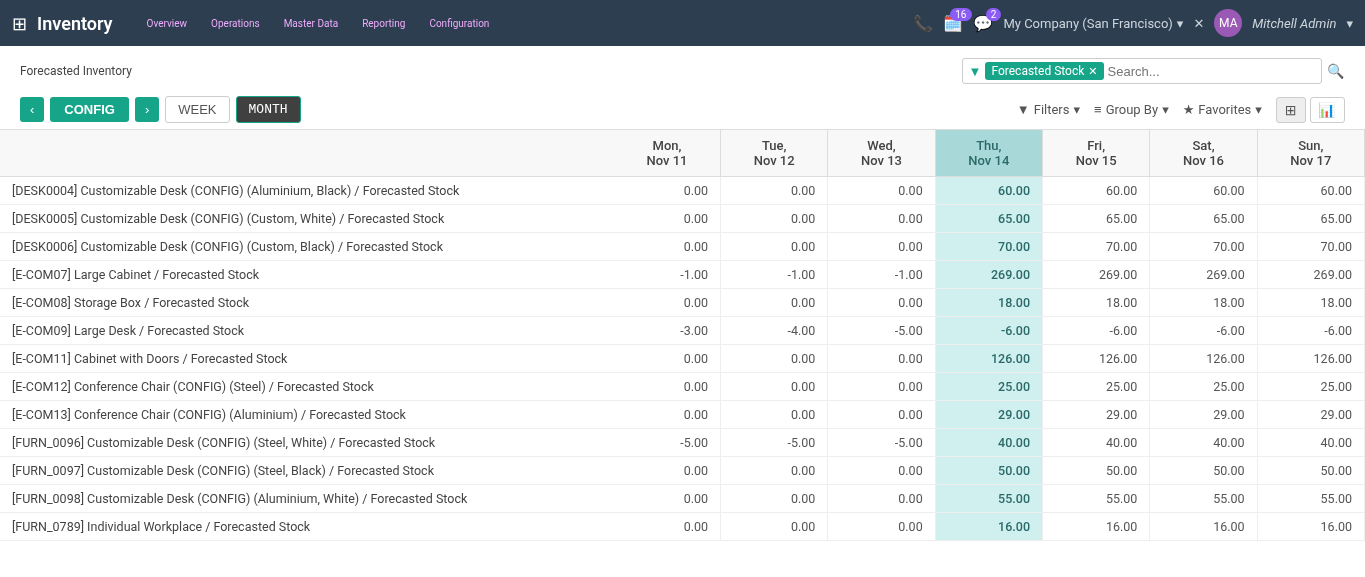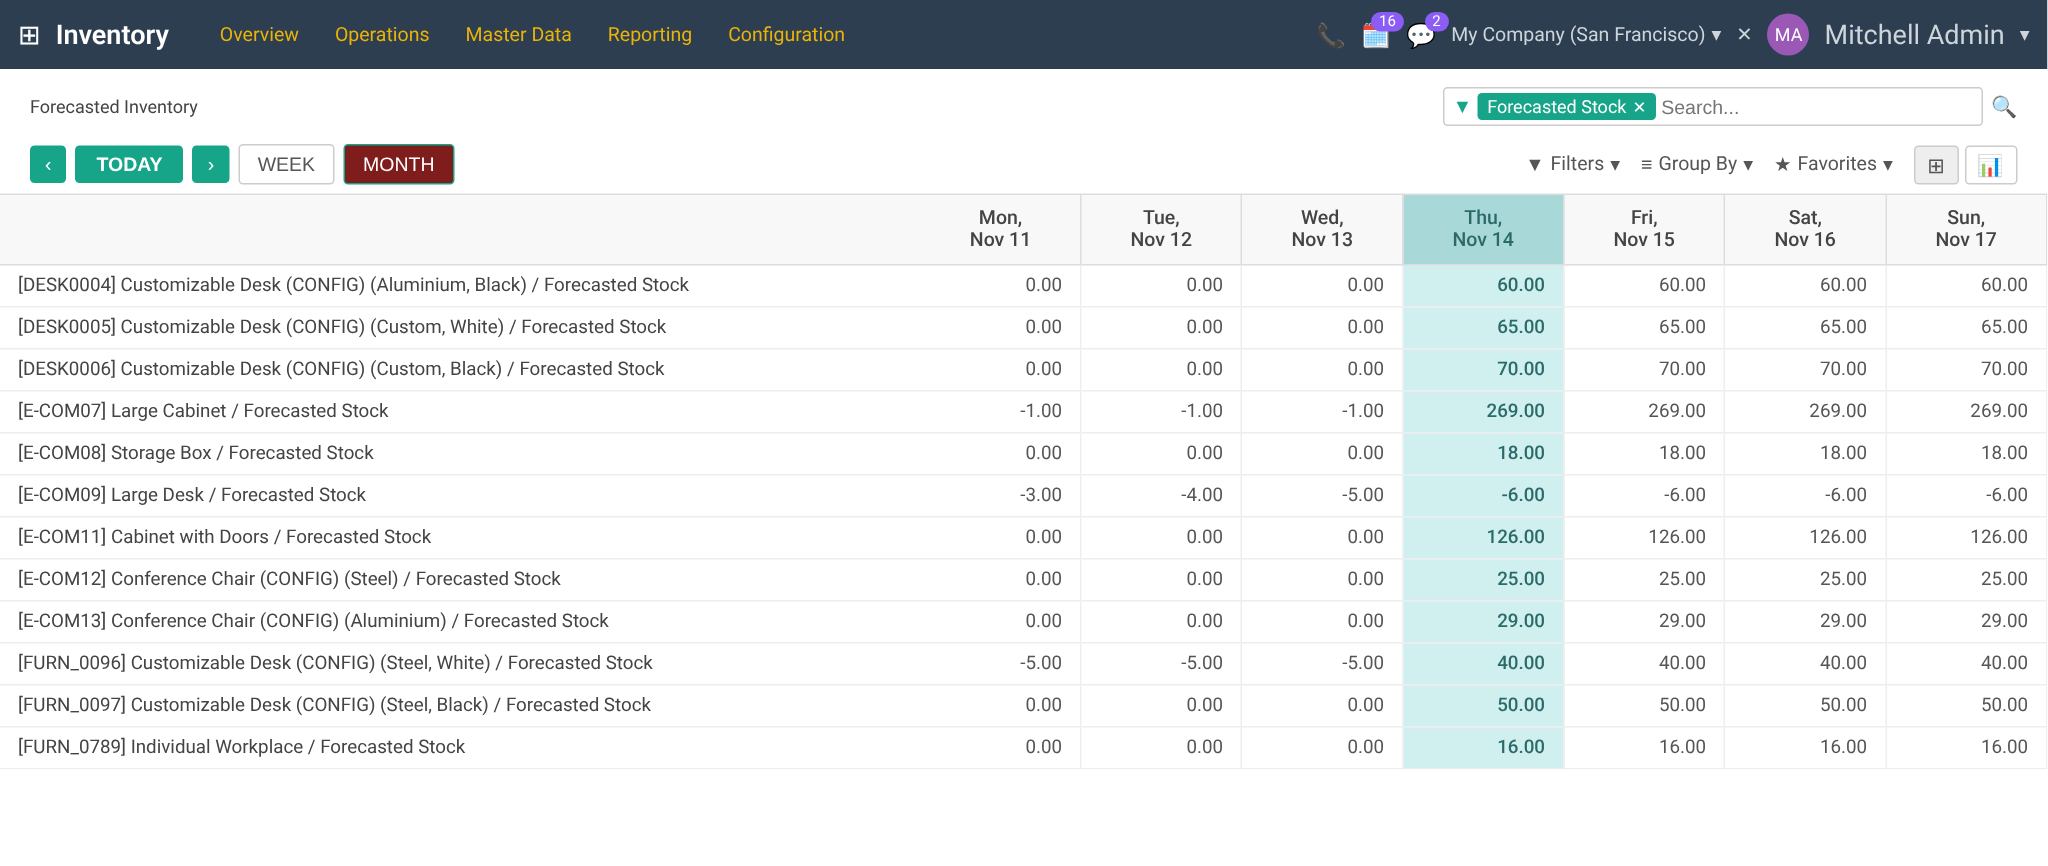--- a/index.html
+++ b/index.html
@@ -25,25 +25,25 @@
       font-size: 18px;
       font-weight: 600;
       margin-right: 24px;
     }
     .topnav-menu {
       display: flex;
       gap: 4px;
       flex: 1;
     }
     .topnav-menu-item {
-      color: #eab308;
+      color: #f0abfc;
       padding: 4px 10px;
       border-radius: 3px;
       cursor: pointer;
-      font-size: 13px;
+      font-size: 10px;
     }
     .topnav-right {
       display: flex;
       align-items: center;
       gap: 10px;
       color: #cdd5db;
     }
     .topnav-right .icon-btn {
       font-size: 16px;
       cursor: pointer;
@@ -74,22 +74,23 @@
       background: #9b59b6;
       display: flex;
       align-items: center;
       justify-content: center;
       color: #fff;
       font-size: 12px;
       cursor: pointer;
     }
     .user-name {
       color: #cdd5db;
-      font-size: 18px;
-      cursor: pointer;
+      font-size: 13px;
+      cursor: pointer;
+      font-style: italic;
     }
 
     
     .page-content {
       padding: 0;
     }
 
     
     .page-header {
       padding: 12px 20px 8px 20px;
@@ -178,23 +179,24 @@
     .period-btn {
       background: transparent;
       border: 1px solid #ccc;
       color: #555;
       border-radius: 3px;
       padding: 5px 12px;
       cursor: pointer;
       font-size: 13px;
     }
     .period-btn.active {
-      background: #7f1d1d;
+      background: #404040;
       border-color: #17a589;
       color: #fff;
+      font-family: Liberation Mono, monospace;
     }
     .toolbar-right {
       display: flex;
       align-items: center;
       gap: 14px;
     }
     .toolbar-filter {
       color: #555;
       cursor: pointer;
       font-size: 13px;
@@ -322,21 +324,21 @@
         </span>
         <input class="search-input" type="text" placeholder="Search..." style="">
       </div>
       <span class="search-icon-btn">🔍</span>
     </div>
   </div>
 
   <div class="toolbar">
     <div class="toolbar-left">
       <button class="nav-btn">‹</button>
-      <button class="today-btn">TODAY</button>
+      <button class="today-btn">CONFIG</button>
       <button class="nav-btn">›</button>
       <button class="period-btn">WEEK</button>
       <button class="period-btn active">MONTH</button>
     </div>
     <div class="toolbar-right">
       <span class="toolbar-filter">
         <span>▼</span>
         <span>Filters</span>
         <span>▾</span>
       </span>
@@ -477,20 +479,30 @@
               <td>[FURN_0097] Customizable Desk (CONFIG) (Steel, Black) / Forecasted Stock</td>
               <td>0.00</td>
               <td>0.00</td>
               <td>0.00</td>
               <td class="today-col">50.00</td>
               <td>50.00</td>
               <td>50.00</td>
               <td>50.00</td>
             </tr>
             <tr>
+              <td>[FURN_0098] Customizable Desk (CONFIG) (Aluminium, White) / Forecasted Stock</td>
+              <td>0.00</td>
+              <td>0.00</td>
+              <td>0.00</td>
+              <td class="today-col">55.00</td>
+              <td>55.00</td>
+              <td>55.00</td>
+              <td>55.00</td>
+            </tr>
+            <tr>
               <td>[FURN_0789] Individual Workplace / Forecasted Stock</td>
               <td>0.00</td>
               <td>0.00</td>
               <td>0.00</td>
               <td class="today-col">16.00</td>
               <td>16.00</td>
               <td>16.00</td>
               <td>16.00</td>
             </tr>
           </tbody>

